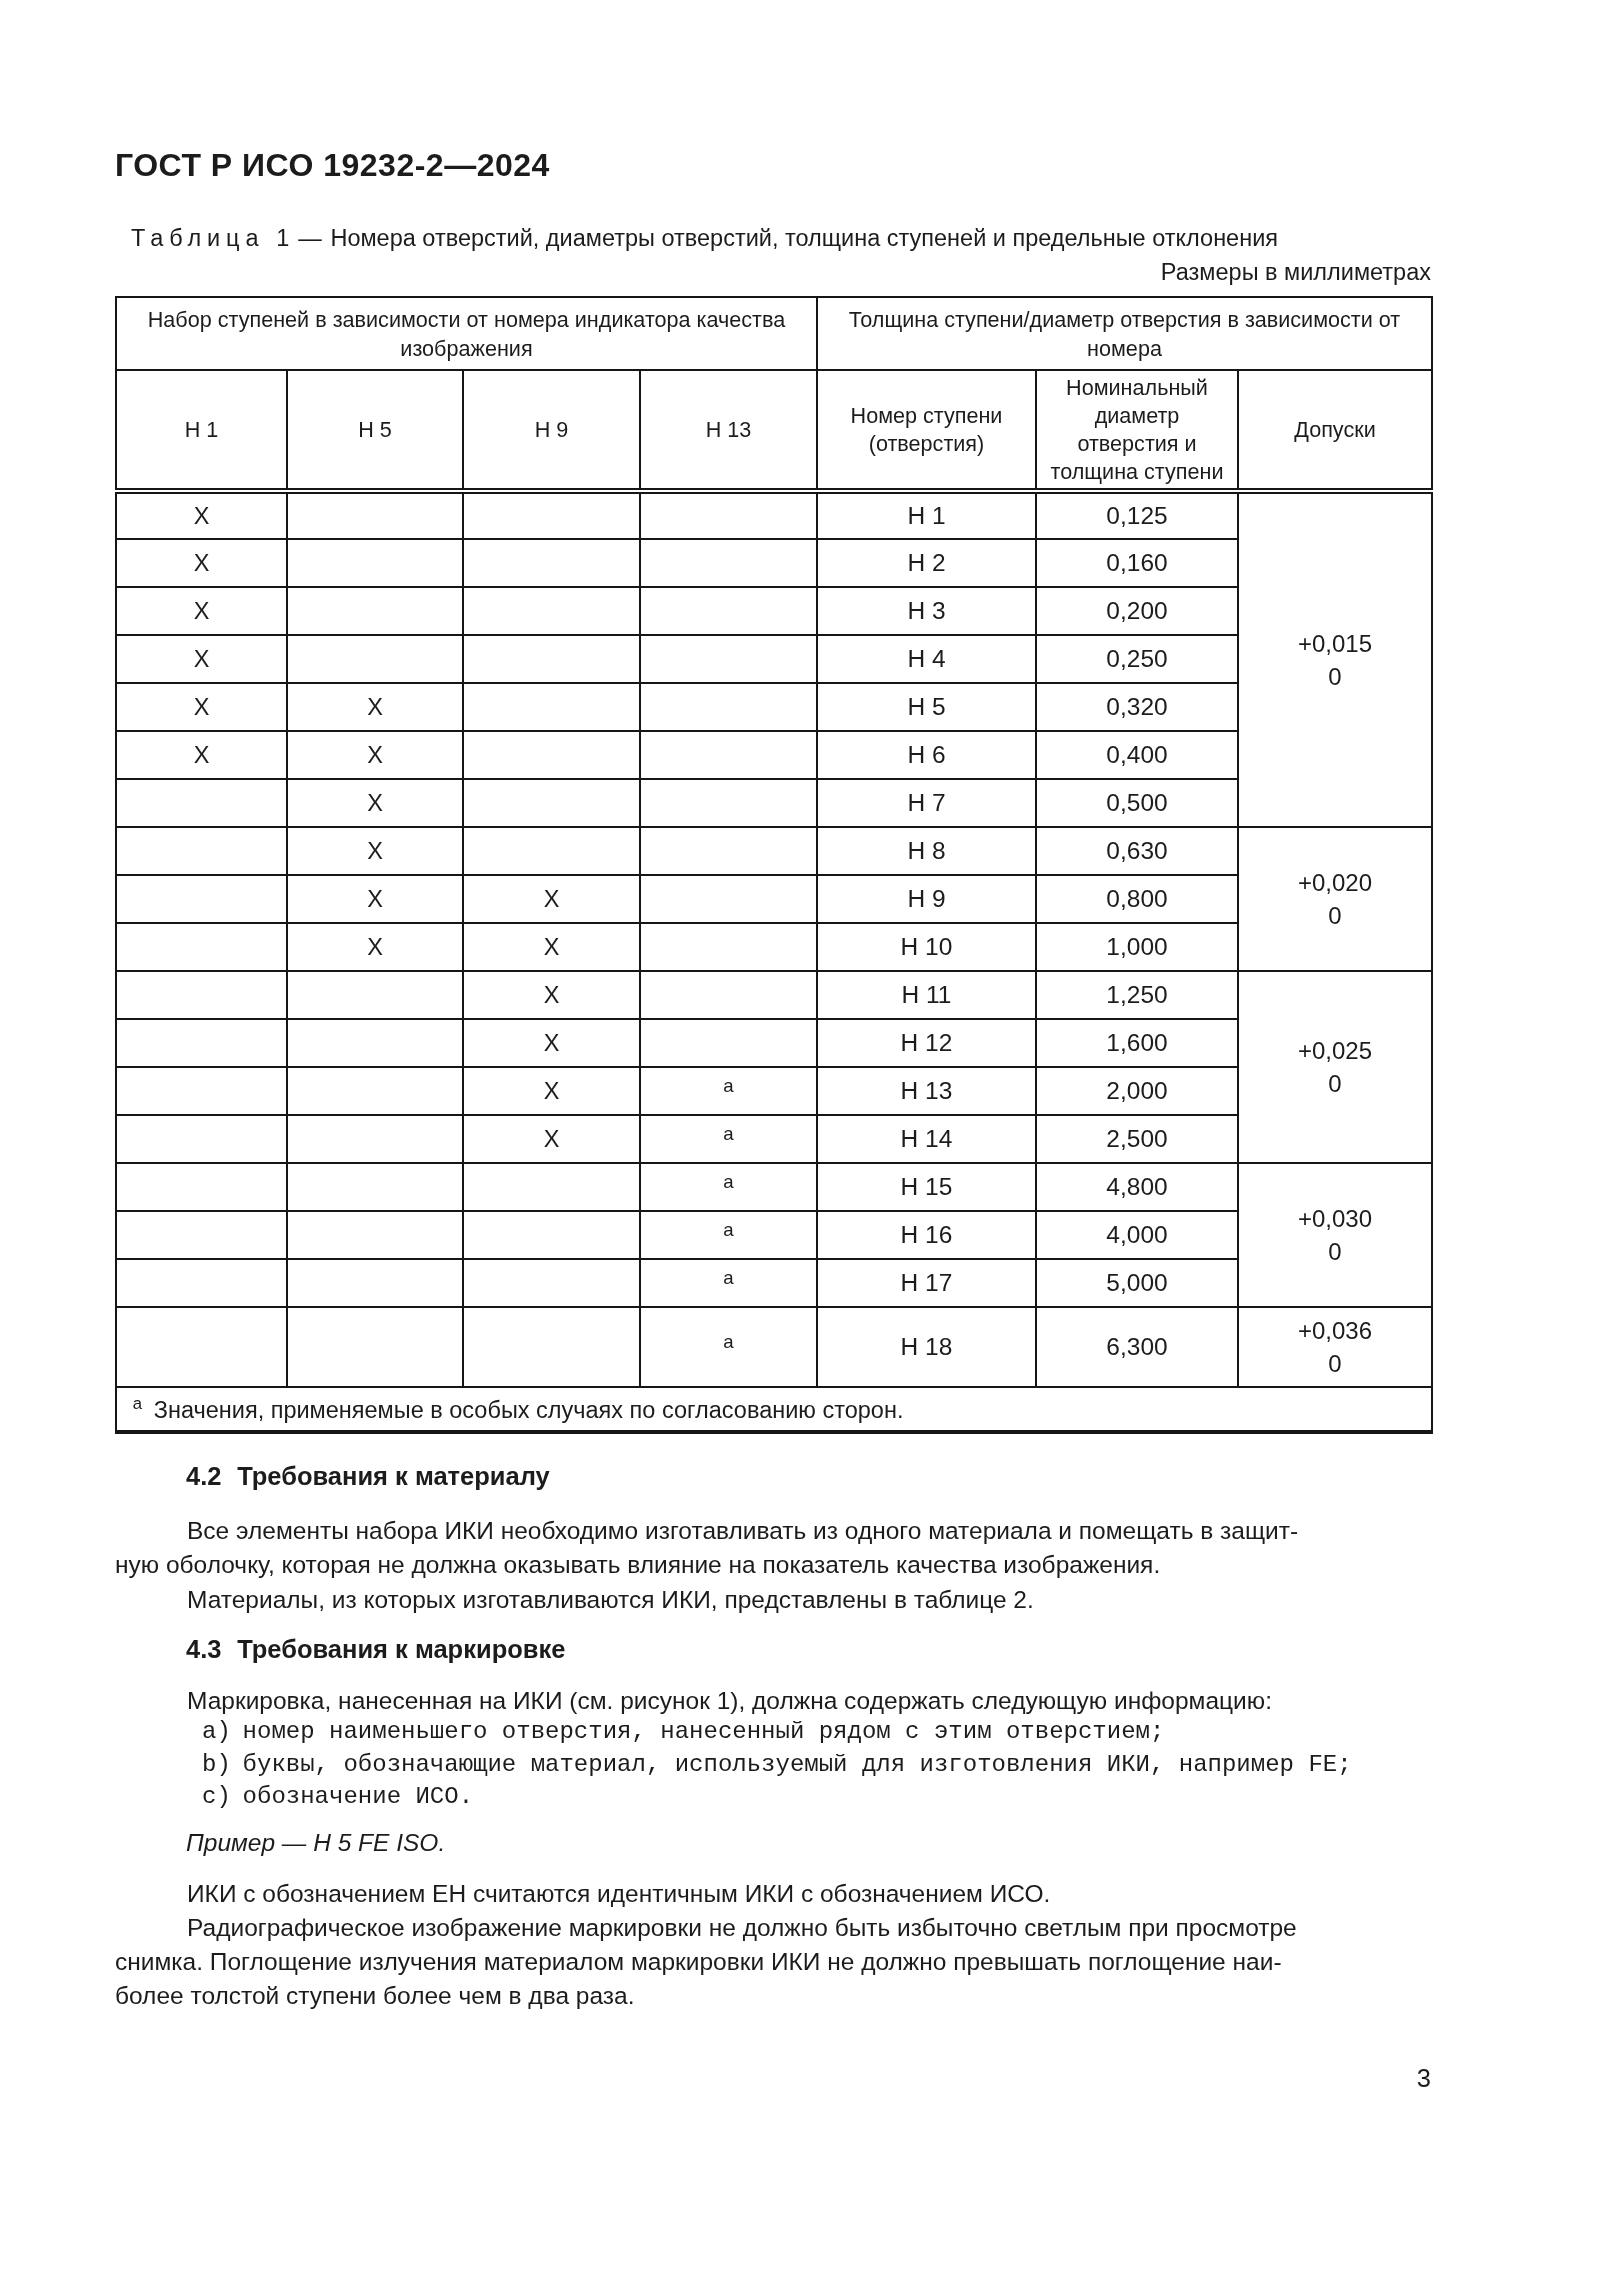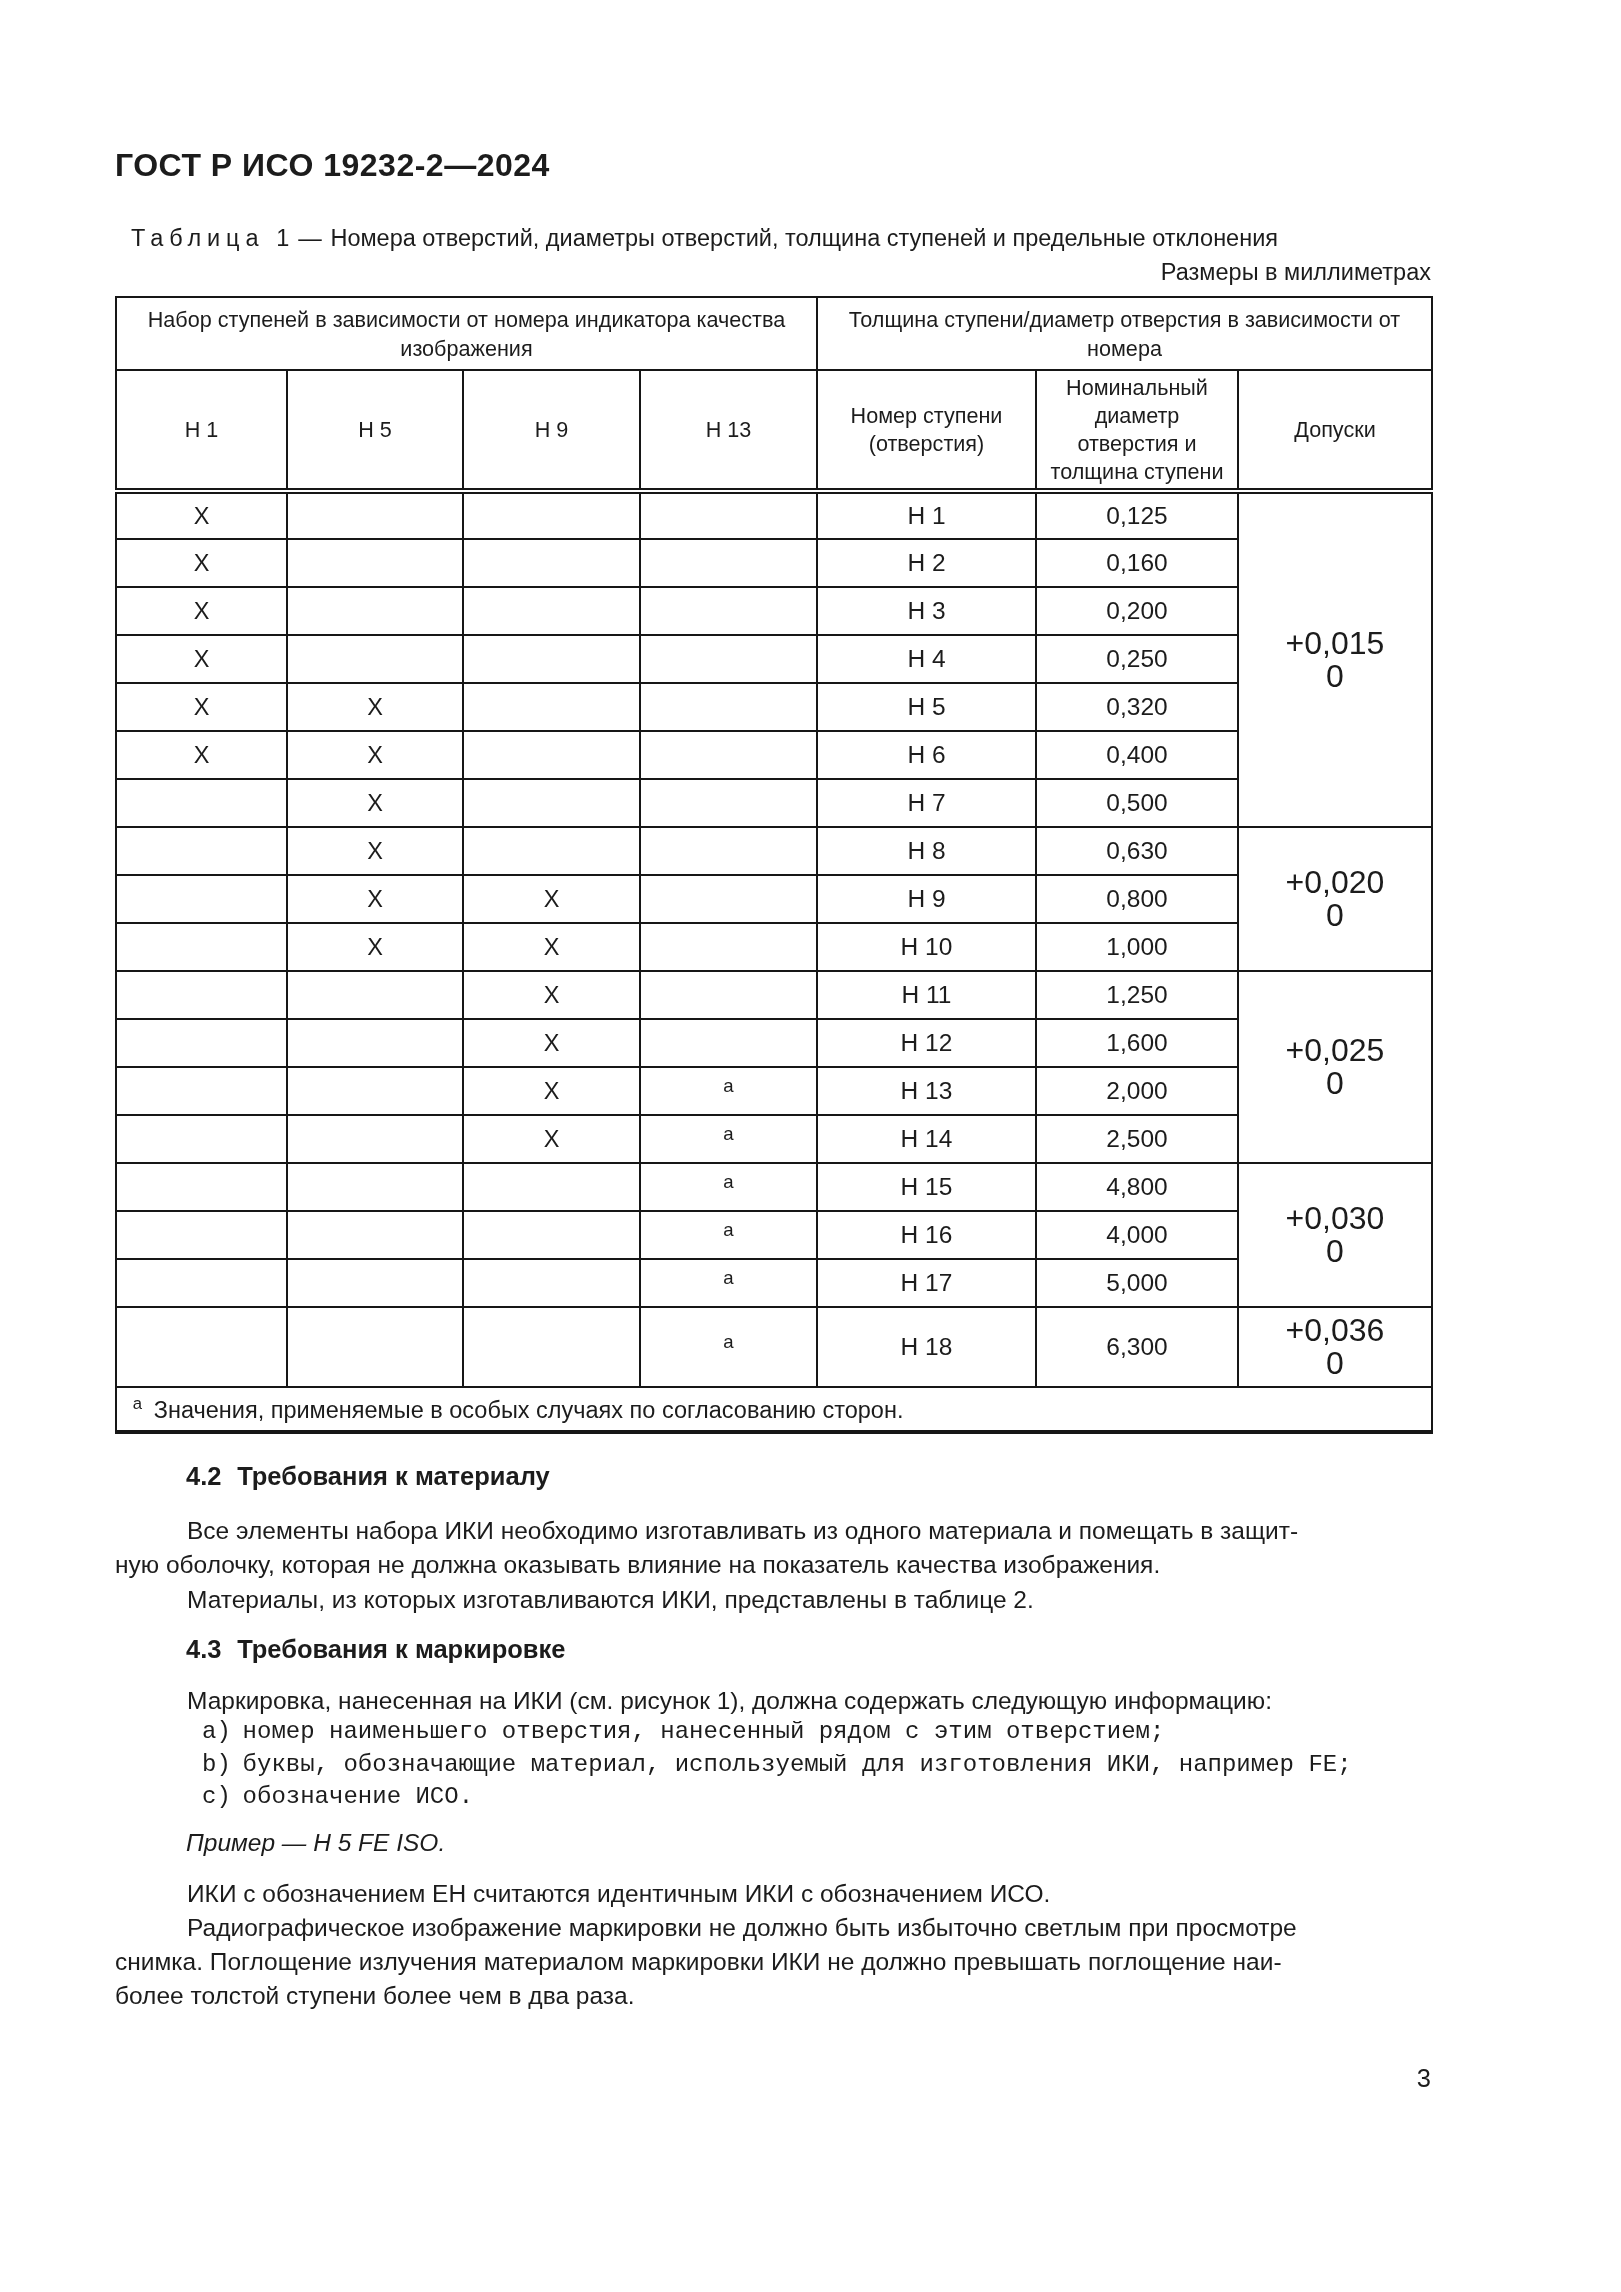--- a/index.html
+++ b/index.html
@@ -22,21 +22,21 @@
               padding:0;font-weight:normal;overflow:hidden;}
   tr.gh-row{height:73px;}
   tr.gh-row th{font-size:21.6px;line-height:29px;white-space:pre-line;border-bottom:2.9px solid #161616;}
   tr.ch-row{height:121px;}
   tr.ch-row th{font-size:21.6px;line-height:28px;white-space:pre-line;border-bottom:6.9px double #161616;text-align:center;}
   tbody tr{height:48px;}
   tbody tr.tall{height:80px;}
   tbody td{font-size:24.5px;}
   .x-mark{font-size:23.5px;}
   .note-mark{font-size:18.6px;position:relative;top:-6.9px;display:inline-block;}
-  td.tol{font-size:32px;line-height:33px;white-space:pre-line;}
+  td.tol{font-size:24px;line-height:33px;white-space:pre-line;}
   tr.group-end td{border-bottom-width:2.9px;}
   tr.footnote-row{height:45px;margin-left:16px;}
   tr.footnote-row td{border-top:2.9px solid #161616;text-align:left;padding-left:15.7px;font-size:23.5px;}
   .fn-marker{font-size:16.7px;vertical-align:super;margin-right:11.8px;}
 
   .line-block{position:absolute;left:115px;width:1316px;font-size:24.5px;line-height:34px;
               white-space:pre-line;}
   .indent{text-indent:72px;}
   .sec-heading{position:absolute;left:186px;font-size:25.5px;font-weight:bold;white-space:nowrap;}
   .sec-num{margin-right:15.7px;}

